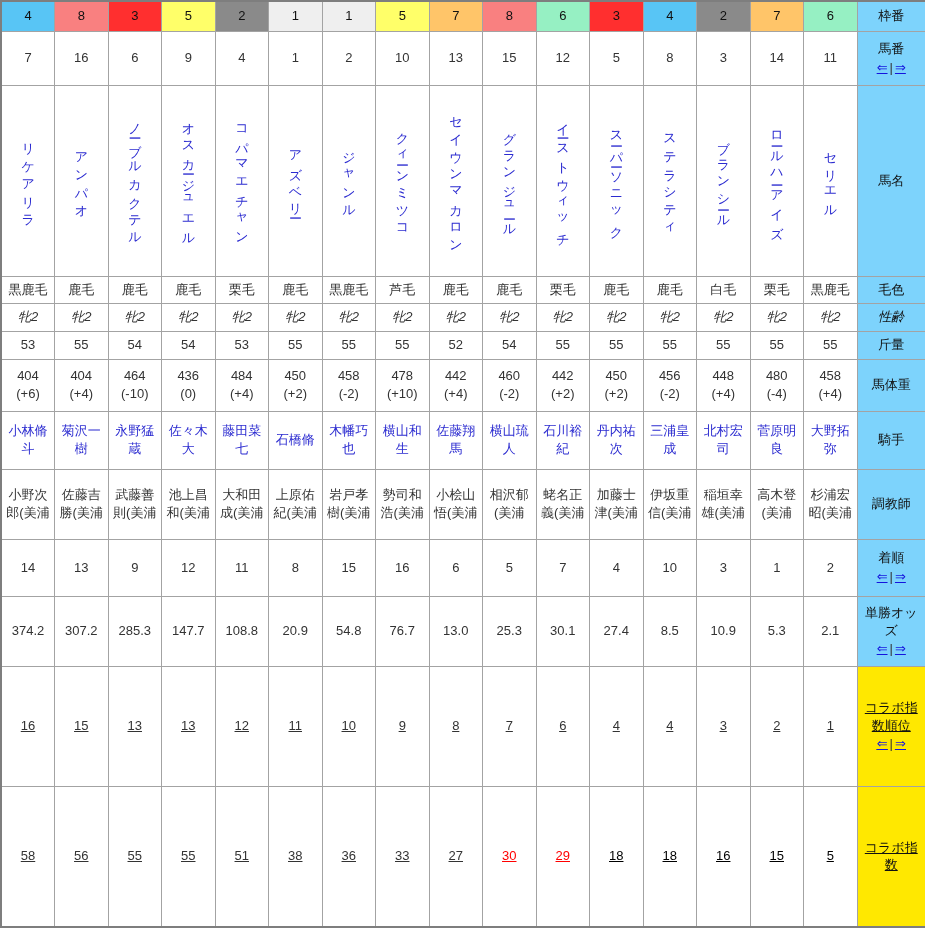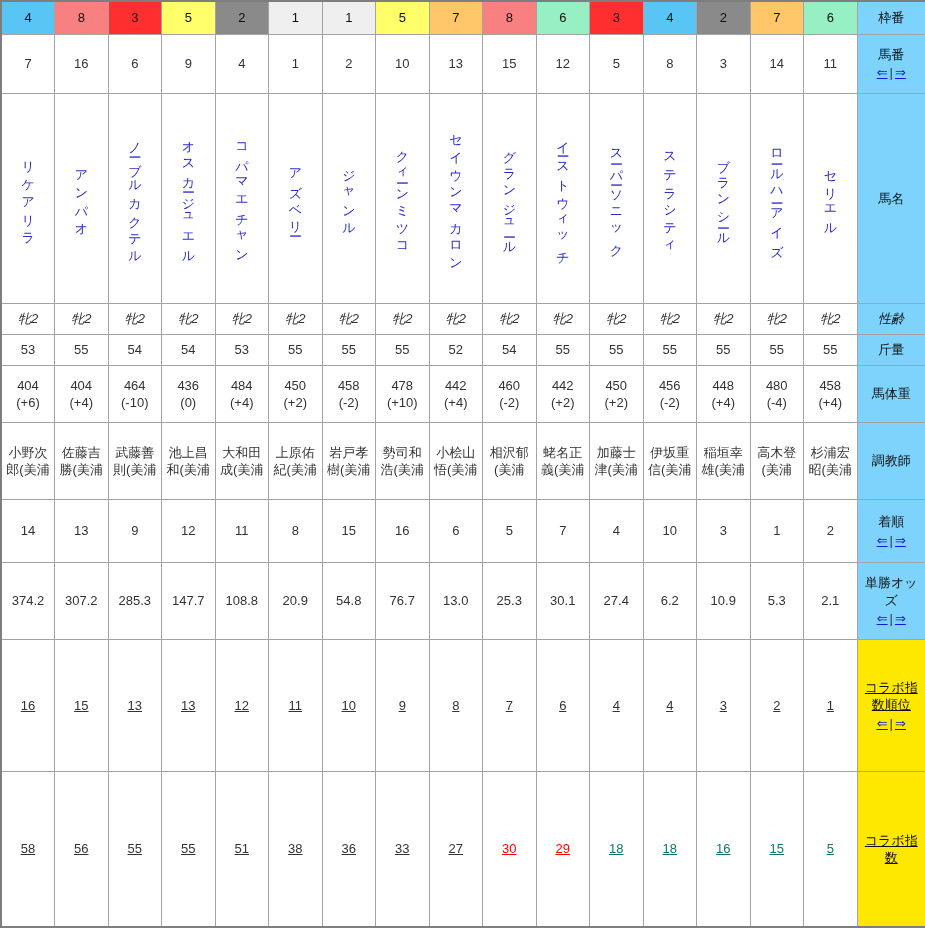--- a/index.html
+++ b/index.html
@@ -24,21 +24,21 @@
   th.rowlabel{
     background:#7dd3fc;font-weight:bold;color:#111;font-size:13px;
     padding:1px 2px;
   }
   th.rowlabel.yellow{background:#ffe800;}
   .arrows{display:block;font-weight:normal;font-size:13px;margin-top:1px;color:#333;}
   .arrows a{color:#1414dd;text-decoration:underline;cursor:pointer;}
   .arrows .sep{color:#333;padding:0 2px;text-decoration:none;}
   td.cindex{font-size:13px;}
   td.cindex.red{color:#f00;}
-  td.cindex.red-bold{color:#0f766e;font-weight:bold;font-size:14px;}
+  td.cindex.red-bold{color:#000000;font-weight:bold;font-size:14px;}
   td.bw{line-height:1.5;}
 </style>
 </head>
 <body>
 
 <table id="racecard">
   <colgroup id="cols">
       <col style="width: 53.5px;">
       <col style="width: 53.5px;">
       <col style="width: 53.5px;">
@@ -108,20 +108,39 @@
         <td class="name"><span>セイウンマカロン</span></td>
         <td class="name"><span>グランジュール</span></td>
         <td class="name"><span>イーストウィッチ</span></td>
         <td class="name"><span>スーパーソニック</span></td>
         <td class="name"><span>ステラシティ</span></td>
         <td class="name"><span>ブランシール</span></td>
         <td class="name"><span>ロールハーアイズ</span></td>
         <td class="name"><span>セリエル</span></td>
         <th class="rowlabel"><span>馬名</span></th>
       </tr>
+      <tr style="height: 27px;">
+        <td>黒鹿毛</td>
+        <td>鹿毛</td>
+        <td>鹿毛</td>
+        <td>鹿毛</td>
+        <td>栗毛</td>
+        <td>鹿毛</td>
+        <td>黒鹿毛</td>
+        <td>芦毛</td>
+        <td>鹿毛</td>
+        <td>鹿毛</td>
+        <td>栗毛</td>
+        <td>鹿毛</td>
+        <td>鹿毛</td>
+        <td>白毛</td>
+        <td>栗毛</td>
+        <td>黒鹿毛</td>
+        <th class="rowlabel"><span>毛色</span></th>
+      </tr>
       <tr style="height: 28px; font-style: italic;">
         <td>牝2</td>
         <td>牝2</td>
         <td>牝2</td>
         <td>牝2</td>
         <td>牝2</td>
         <td>牝2</td>
         <td>牝2</td>
         <td>牝2</td>
         <td>牝2</td>
@@ -165,20 +184,39 @@
         <td class="bw"><span>442</span><br><span>(+4)</span></td>
         <td class="bw"><span>460</span><br><span>(-2)</span></td>
         <td class="bw"><span>442</span><br><span>(+2)</span></td>
         <td class="bw"><span>450</span><br><span>(+2)</span></td>
         <td class="bw"><span>456</span><br><span>(-2)</span></td>
         <td class="bw"><span>448</span><br><span>(+4)</span></td>
         <td class="bw"><span>480</span><br><span>(-4)</span></td>
         <td class="bw"><span>458</span><br><span>(+4)</span></td>
         <th class="rowlabel"><span>馬体重</span></th>
       </tr>
+      <tr style="height: 58px;">
+        <td class="blue">小林脩斗</td>
+        <td class="blue">菊沢一樹</td>
+        <td class="blue">永野猛蔵</td>
+        <td class="blue">佐々木大</td>
+        <td class="blue">藤田菜七</td>
+        <td class="blue">石橋脩</td>
+        <td class="blue">木幡巧也</td>
+        <td class="blue">横山和生</td>
+        <td class="blue">佐藤翔馬</td>
+        <td class="blue">横山琉人</td>
+        <td class="blue">石川裕紀</td>
+        <td class="blue">丹内祐次</td>
+        <td class="blue">三浦皇成</td>
+        <td class="blue">北村宏司</td>
+        <td class="blue">菅原明良</td>
+        <td class="blue">大野拓弥</td>
+        <th class="rowlabel"><span>騎手</span></th>
+      </tr>
       <tr style="height: 70px;">
         <td>小野次郎(美浦</td>
         <td>佐藤吉勝(美浦</td>
         <td>武藤善則(美浦</td>
         <td>池上昌和(美浦</td>
         <td>大和田成(美浦</td>
         <td>上原佑紀(美浦</td>
         <td>岩戸孝樹(美浦</td>
         <td>勢司和浩(美浦</td>
         <td>小桧山悟(美浦</td>
@@ -216,21 +254,21 @@
         <td>285.3</td>
         <td>147.7</td>
         <td>108.8</td>
         <td>20.9</td>
         <td>54.8</td>
         <td>76.7</td>
         <td>13.0</td>
         <td>25.3</td>
         <td>30.1</td>
         <td>27.4</td>
-        <td>6.2</td>
+        <td>8.5</td>
         <td>10.9</td>
         <td>5.3</td>
         <td>2.1</td>
         <th class="rowlabel"><span>単勝オッズ</span><span class="arrows"><a>⇐</a><span class="sep">|</span><a>⇒</a></span></th>
       </tr>
       <tr class="thick-top" style="height: 120px;">
         <td>16</td>
         <td>15</td>
         <td>13</td>
         <td>13</td>

